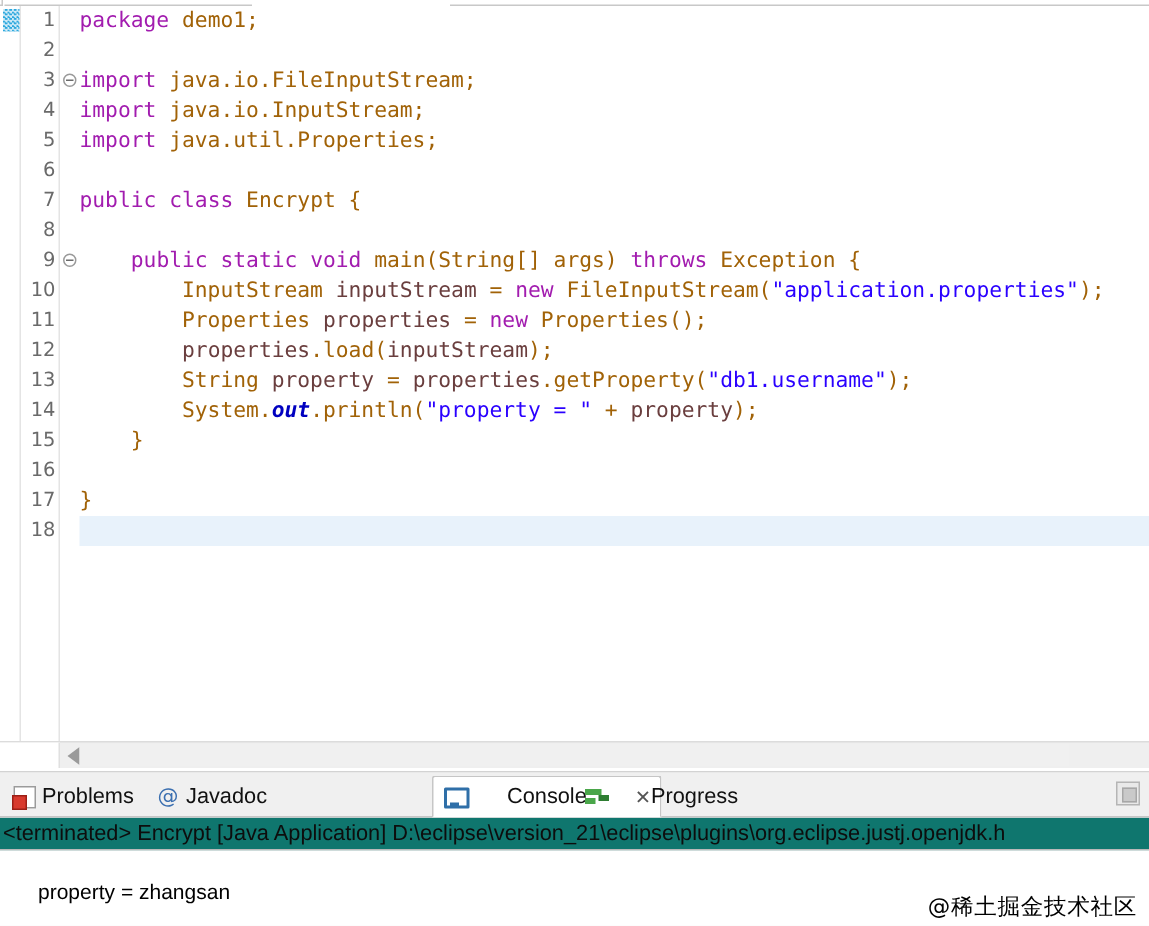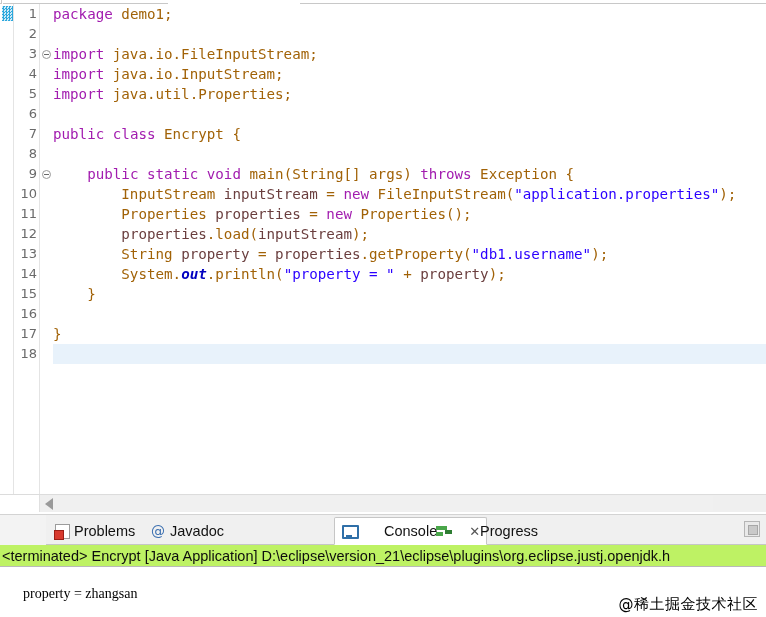--- a/index.html
+++ b/index.html
@@ -174,21 +174,20 @@
     height: 103px;
     background: #f3f3f3;
     border-top: 1px solid #d3d3d3;
   }
 
   .tabbar {
     position: relative;
     height: 30px;
     background: #f0f0f0;
     border-bottom: 1px solid #c6c6c6;
-    margin-left: 46px;
   }
   .tab {
     position: absolute;
     top: 2px;
     height: 27px;
     display: flex;
     align-items: center;
     gap: 4px;
     padding: 0 6px;
     font-size: 14.5px;
@@ -302,32 +301,32 @@
     background: #c9c9c9;
     border: 1px solid #a7a7a7;
   }
 
   .console-head {
     height: 22px;
     line-height: 22px;
     padding-left: 2px;
     font-size: 14.5px;
     color: #0d0d0d;
-    background: #bef264;
+    background: #0f766e;
     border-bottom: 1px solid #b9b9b9;
     white-space: nowrap;
     overflow: hidden;
     font-family: "Liberation Sans", sans-serif;
   }
 
   .console-body {
     height: 50px;
     background: #ffffff;
     padding: 3px 0 0 2px;
-    font-family: Liberation Serif, serif;
+    font-family: Liberation Sans, sans-serif;
     font-size: 14px;
     color: #000000;
     white-space: pre;
     position: relative;
     overflow: hidden;
   }
 
   .watermark {
     position: absolute;
     right: 8px;

